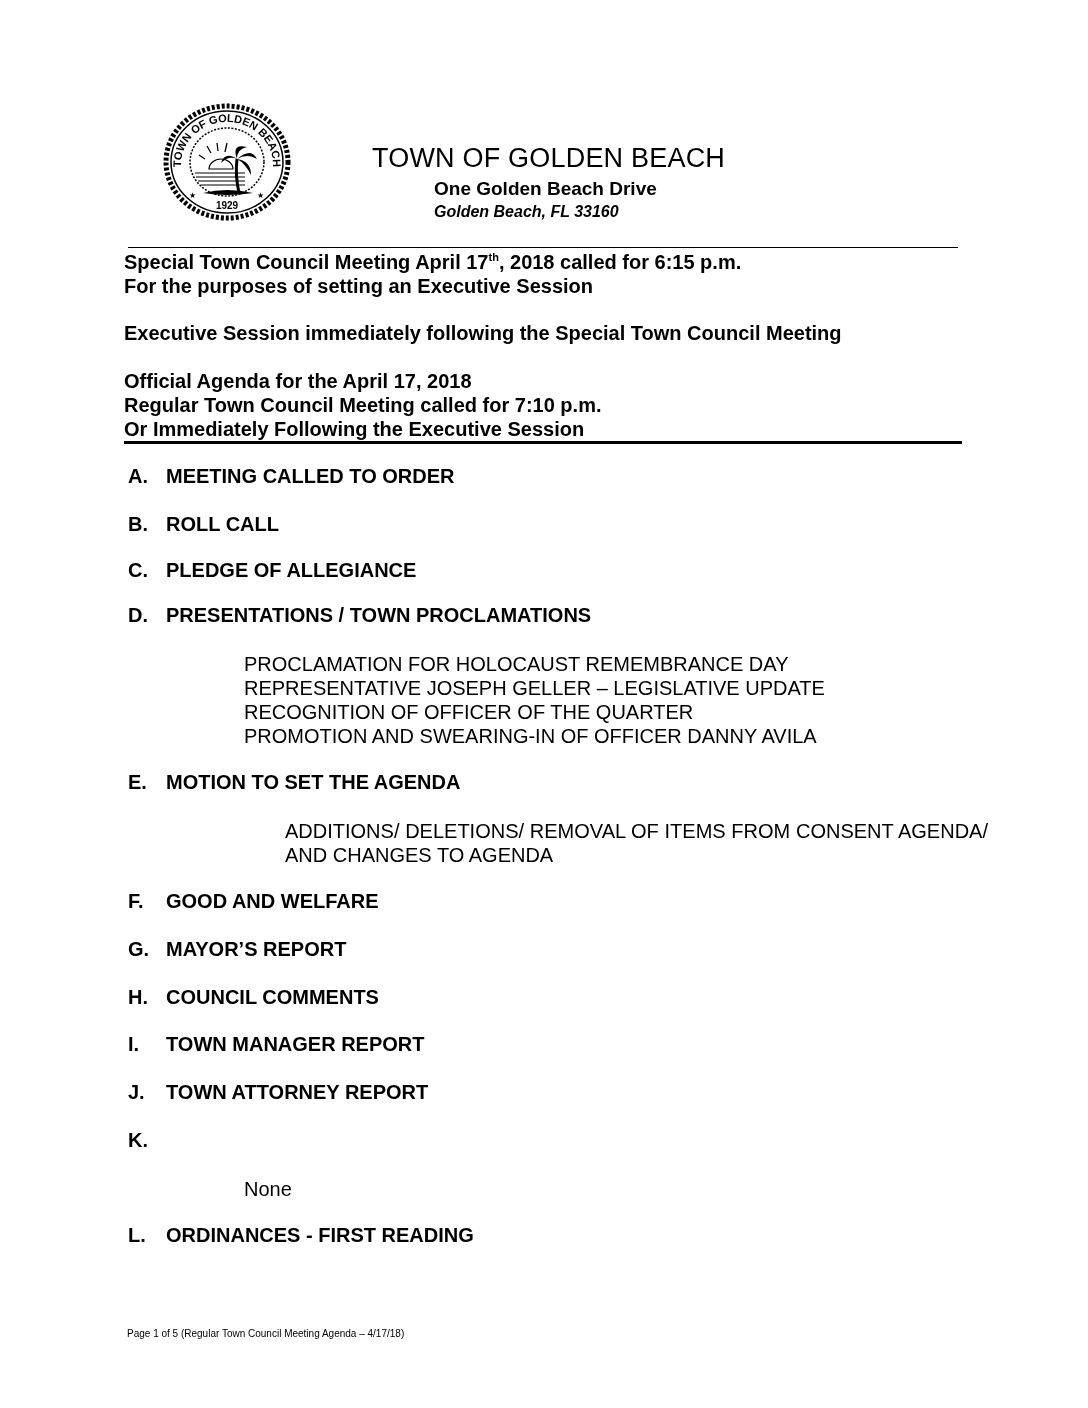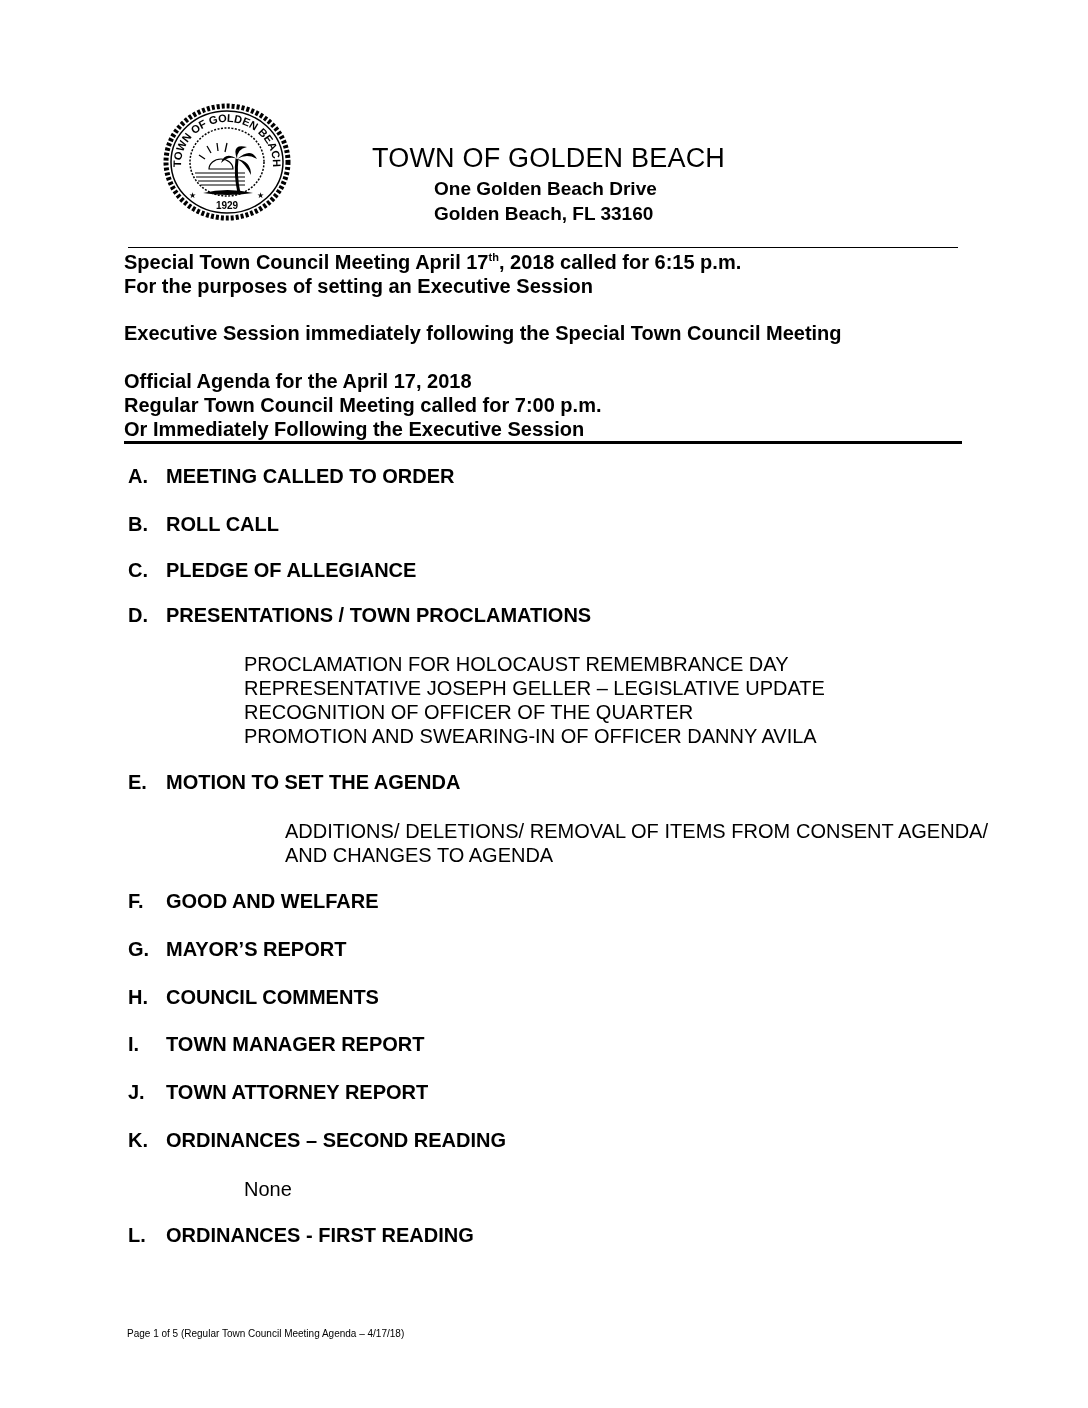--- a/index.html
+++ b/index.html
@@ -2,21 +2,21 @@
 <html><head>
 <meta charset="utf-8">
 <style>
   html, body { margin:0; padding:0; background:#fff; }
   body { width:1088px; height:1408px; position:relative; overflow:hidden;
          font-family:"Liberation Sans", sans-serif; color:#000; }
   .abs { position:absolute; }
   .seal { left:163px; top:103px; width:128px; height:118px; }
   .org-title { left:372px; top:143px; font-size:27px; font-weight:normal; letter-spacing:0.2px; }
   .addr1 { left:434px; top:178px; font-size:19px; font-weight:bold; }
-  .addr2 { left:434px; top:203px; font-size:19px; font-weight:bold; }
+  .addr2 { left:434px; top:203px; font-size:16px; font-weight:bold;font-style:italic; }
   .rule-thin { left:128px; top:247px; width:830px; height:1px; background:#000; }
   .center { left:124px; width:840px; font-size:20px; font-weight:bold; }
   .sup { font-size:11px; vertical-align:super; line-height:0; }
   .rule-thick { left:124px; top:441px; width:838px; height:3px; background:#000; }
   .sec { left:128px; font-size:20px; font-weight:bold; display:flex; }
   .sec .letter { width:38px; }
   .sub { left:244px; font-size:20px; line-height:24px; }
   .subE { left:257px; width:703px; font-size:20px; line-height:24px; text-align:justify;margin-left:28px; }
   .footer { left:127px; top:1328px; font-size:10px; }
 </style>
@@ -61,21 +61,21 @@
 <div class="abs addr2">Golden Beach, FL  33160</div>
 
 <div class="abs rule-thin"></div>
 
 <div class="abs center" style="top:251px;">
   <span>Special Town Council Meeting April 17</span><span class="sup">th</span><span>, 2018 called for 6:15 p.m.</span>
 </div>
 <div class="abs center" style="top:275px;">For the purposes of setting an Executive Session</div>
 <div class="abs center" style="top:322px;">Executive Session immediately following the Special Town Council Meeting</div>
 <div class="abs center" style="top:370px;">Official Agenda for the April 17, 2018</div>
-<div class="abs center" style="top:394px;">Regular Town Council Meeting called for 7:00 p.m.</div>
+<div class="abs center" style="top:394px;">Regular Town Council Meeting called for 7:10 p.m.</div>
 <div class="abs center" style="top:418px;">Or Immediately Following the Executive Session</div>
 
 <div class="abs rule-thick"></div>
 
 <div class="abs sec" style="top:465px;">
   <span class="letter">A.</span>
     <span>MEETING CALLED TO ORDER</span>
 </div>
 <div class="abs sec" style="top:513px;">
   <span class="letter">B.</span>
@@ -115,21 +115,20 @@
 <div class="abs sec" style="top:1033px;">
   <span class="letter">I.</span>
     <span>TOWN MANAGER REPORT</span>
 </div>
 <div class="abs sec" style="top:1081px;">
   <span class="letter">J.</span>
     <span>TOWN ATTORNEY REPORT</span>
 </div>
 <div class="abs sec" style="top:1129px;">
   <span class="letter">K.</span>
-    <span>ORDINANCES – SECOND READING</span>
 </div>
 <div class="abs sub" style="top:1177px;">None</div>
 <div class="abs sec" style="top:1224px;">
   <span class="letter">L.</span>
     <span>ORDINANCES - FIRST READING</span>
 </div>
 
 <div class="abs footer">Page 1 of 5 (Regular Town Council Meeting Agenda – 4/17/18)</div>
 
 </body></html>

